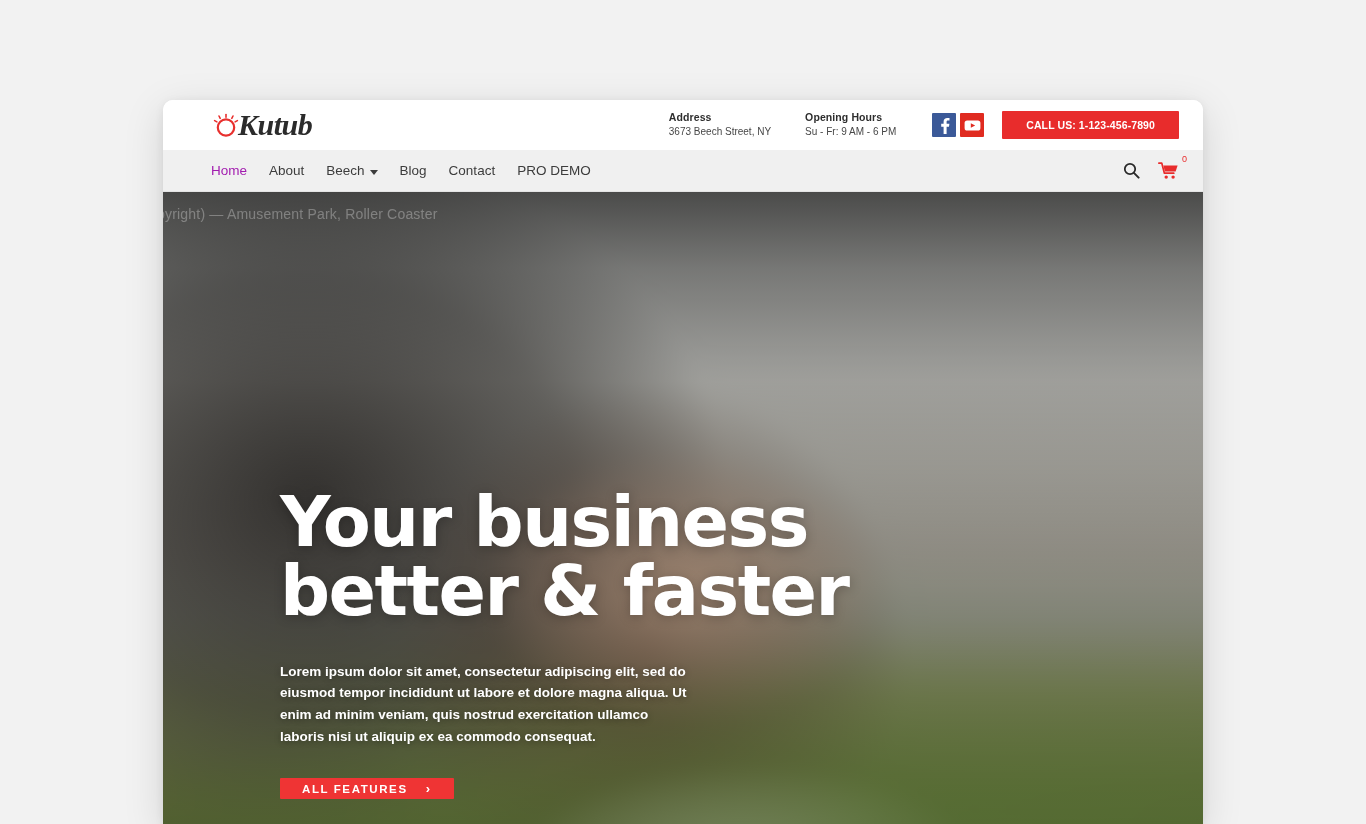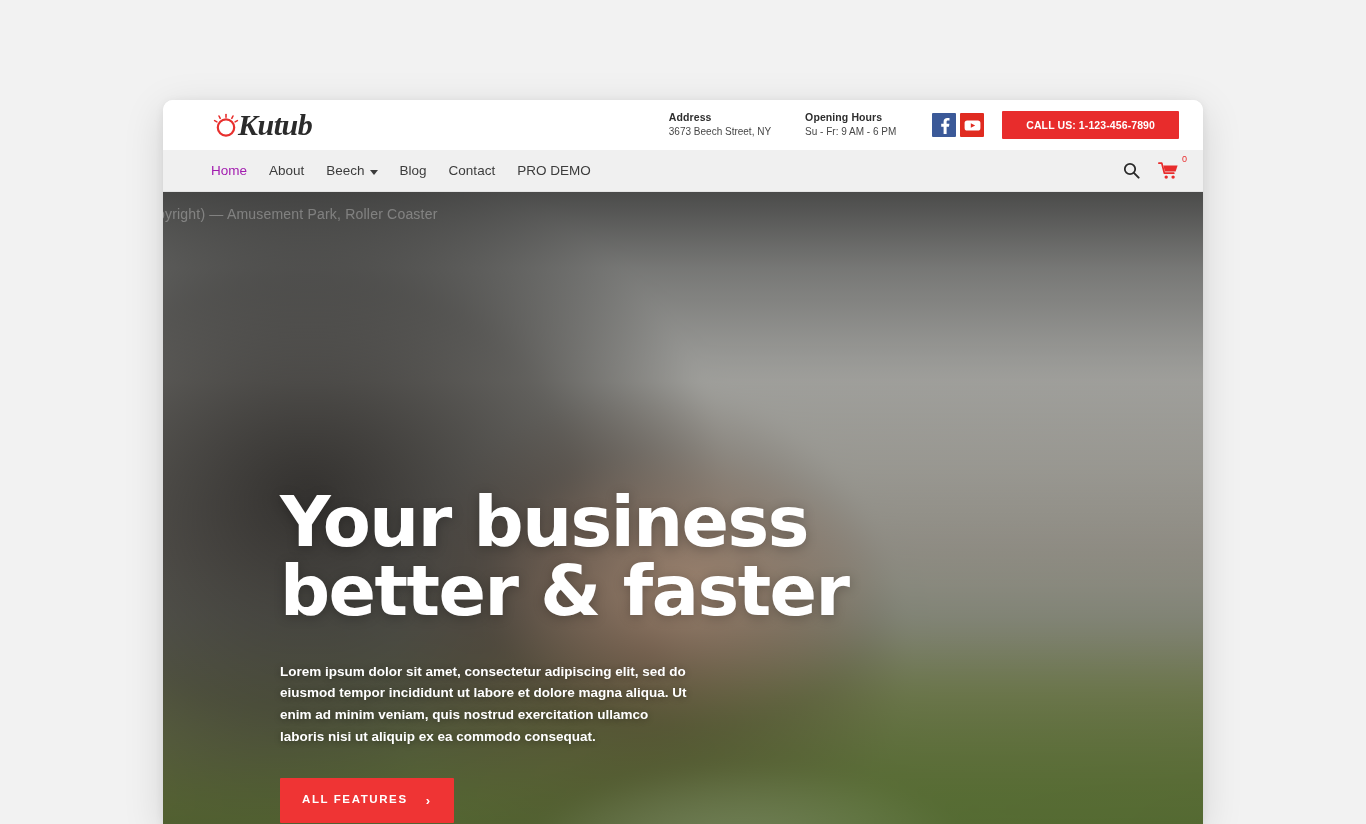--- a/index.html
+++ b/index.html
@@ -218,27 +218,27 @@
     font-weight: bold;
     line-height: 1.62;
     color: #ffffff;
     text-shadow: 0 1px 6px rgba(0,0,0,0.35);
   }
   .hero-btn {
     margin-top: 30px;
     background: #ef3434;
     color: #ffffff;
     border: none;
-    padding: 15px 22px;
+    padding: 3px 22px;
     font-size: 11.5px;
     font-weight: bold;
     letter-spacing: 1.6px;
     cursor: pointer;
     display: inline-flex;
-    align-items: flex-start;
+    align-items: center;
     gap: 18px;
     border-radius: 1px;
     font-family: "Liberation Sans", sans-serif;
   }
   .hero-btn .chev { font-size: 13px; font-weight: bold; }
 </style>
 </head>
 <body>
 
 <div class="window">

